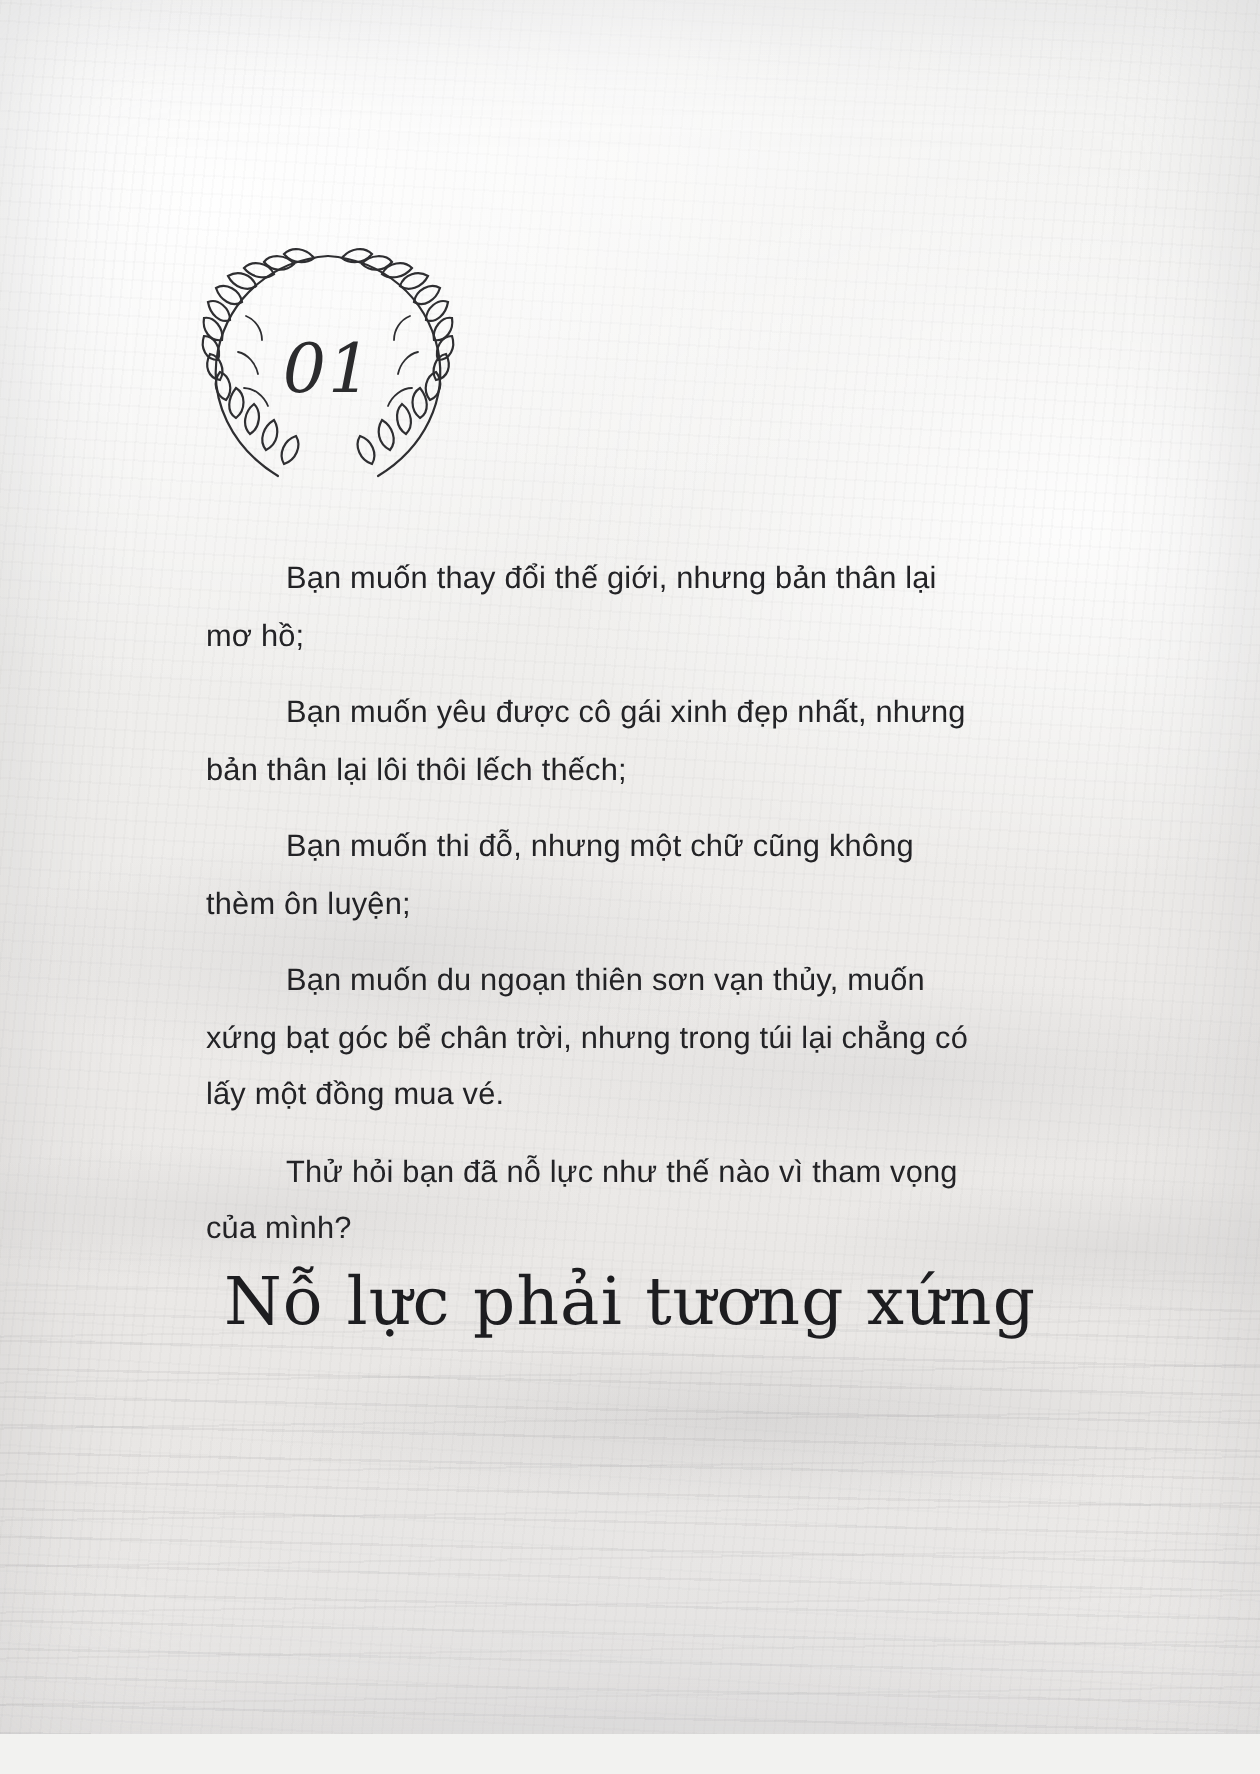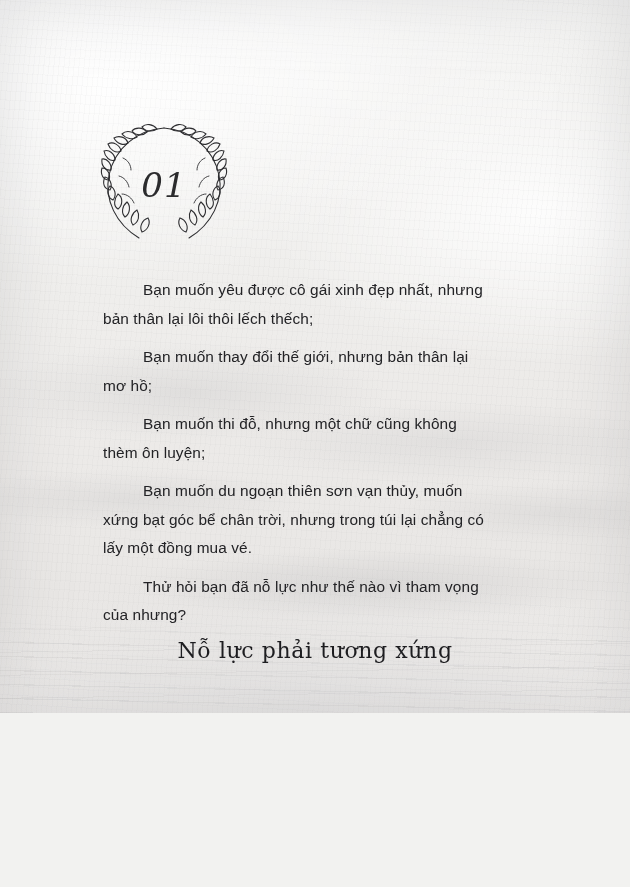--- a/index.html
+++ b/index.html
@@ -10,21 +10,21 @@
     width: 630px;
     height: 887px;
     background: #f2f2f0;
     font-family: "Liberation Sans", sans-serif;
     overflow: hidden;
   }
 
   .page {
     position: relative;
     width: 630px;
-    height: 713px;
+    height: 867px;
     background:
       radial-gradient(ellipse 70% 40% at 18% 12%, rgba(255,255,255,0.95) 0%, rgba(255,255,255,0) 70%),
       radial-gradient(ellipse 60% 30% at 85% 30%, rgba(255,255,255,0.85) 0%, rgba(255,255,255,0) 70%),
       linear-gradient(175deg, #f6f6f5 0%, #efeeec 40%, #eceae8 60%, #e9e7e5 78%, #f0eeec 100%);
     overflow: hidden;
   }
 
   
   .texture-a, .texture-b, .texture-c, .texture-d {
     position: absolute;
@@ -117,21 +117,21 @@
 
   
   .title-block {
     position: absolute;
     left: 60px;
     top: 628px;
     width: 510px;
     text-align: center;
     font-family: "DejaVu Serif", serif;
     color: #1d1d20;
-    font-size: 22px;
+    font-size: 33px;
     line-height: 46px;
     letter-spacing: .6px;
   }
   .title-line-1 { display: block; }
   .title-line-2 { display: block; padding-left: 30px; }
 </style>
 </head>
 <body>
 
 <div class="page">
@@ -190,25 +190,25 @@
           <path d="M108 40 c-5 2 -8 7 -8 12"></path>
           <path d="M112 58 c-5 1 -9 6 -10 11"></path>
           <path d="M109 76 c-5 0 -10 4 -12 9"></path>
         </g>
       </g>
     </svg>
     <div class="chapter-number">01</div>
   </div>
 
   <div class="body-copy">
+    <p>Bạn muốn thay đổi thế giới, nhưng bản thân lại mơ hồ;</p>
     <p>Bạn muốn yêu được cô gái xinh đẹp nhất, nhưng bản thân lại lôi thôi lếch thếch;</p>
-    <p>Bạn muốn thay đổi thế giới, nhưng bản thân lại mơ hồ;</p>
     <p>Bạn muốn thi đỗ, nhưng một chữ cũng không thèm ôn luyện;</p>
     <p>Bạn muốn du ngoạn thiên sơn vạn thủy, muốn xứng bạt góc bể chân trời, nhưng trong túi lại chẳng có lấy một đồng mua vé.</p>
-    <p>Thử hỏi bạn đã nỗ lực như thế nào vì tham vọng của nhưng?</p>
+    <p>Thử hỏi bạn đã nỗ lực như thế nào vì tham vọng của mình?</p>
   </div>
 
   <div class="title-block">
     <span class="title-line-1">Nỗ lực phải tương xứng</span>
   </div>
 
   <div class="vignette"></div>
 </div>
 
 </body></html>

